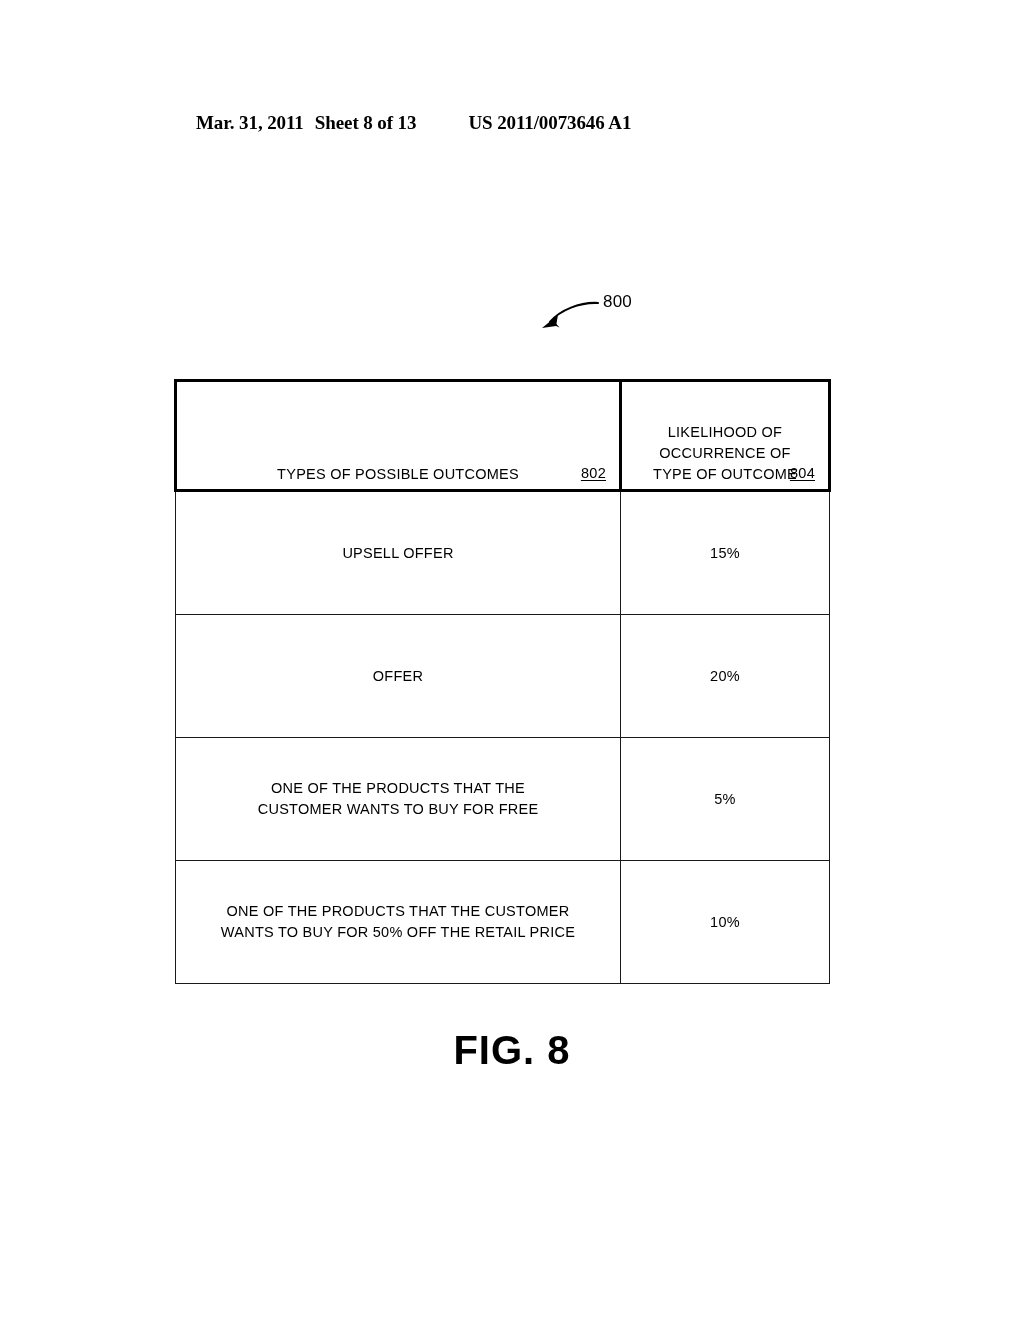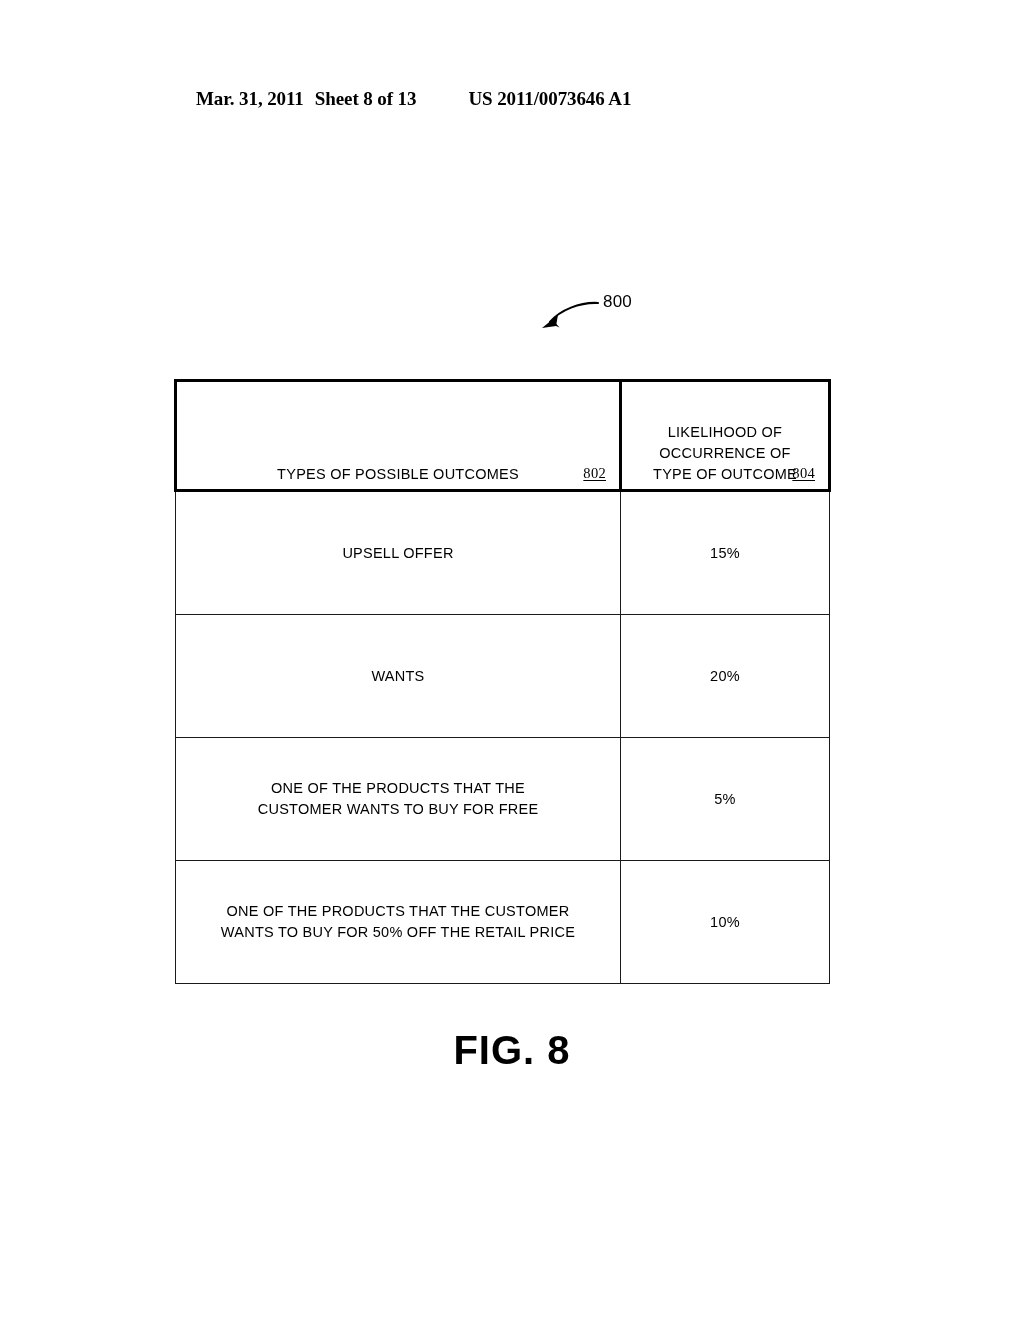--- a/index.html
+++ b/index.html
@@ -30,20 +30,21 @@
     font-size: 19px;
     letter-spacing: -0.1px;
     white-space: nowrap;
   }
   .pub-header .h-title { }
   .pub-header .h-date {
     margin-left: 68px;
   }
   .pub-header .h-sheet {
     margin-left: 11px;
+    margin-top: 24px;
   }
   .pub-header .h-number {
     margin-left: 52px;
     text-align: center;
   }
 
   
   .callout-800 {
     position: absolute;
     left: 536px;
@@ -106,21 +107,20 @@
     line-height: 21px;
   }
   .ref-num {
     position: absolute;
     right: 13px;
     bottom: 5px;
     font-size: 14.5px;
     text-decoration: underline;
     text-underline-offset: 2px;
     letter-spacing: 0.3px;
-    font-family: Liberation Serif, serif;
   }
 
   tr.data-row td { height: 90px; }
   tr.data-row td.cell-outcome {
     padding: 16px 14px;
   }
   .cell-text { line-height: 21px; }
 
   
   .fig-caption {
@@ -173,21 +173,21 @@
       <td class="cell-outcome">
         <span class="cell-text">UPSELL OFFER</span>
       </td>
       <td class="cell-likelihood">
         <span class="cell-text">15%</span>
       </td>
     </tr>
 
     <tr class="data-row">
       <td class="cell-outcome">
-        <span class="cell-text">WANTS</span>
+        <span class="cell-text">OFFER</span>
       </td>
       <td class="cell-likelihood">
         <span class="cell-text">20%</span>
       </td>
     </tr>
 
     <tr class="data-row">
       <td class="cell-outcome">
         <span class="cell-text">ONE OF THE PRODUCTS THAT THE<br>CUSTOMER WANTS TO BUY FOR FREE</span>
       </td>

